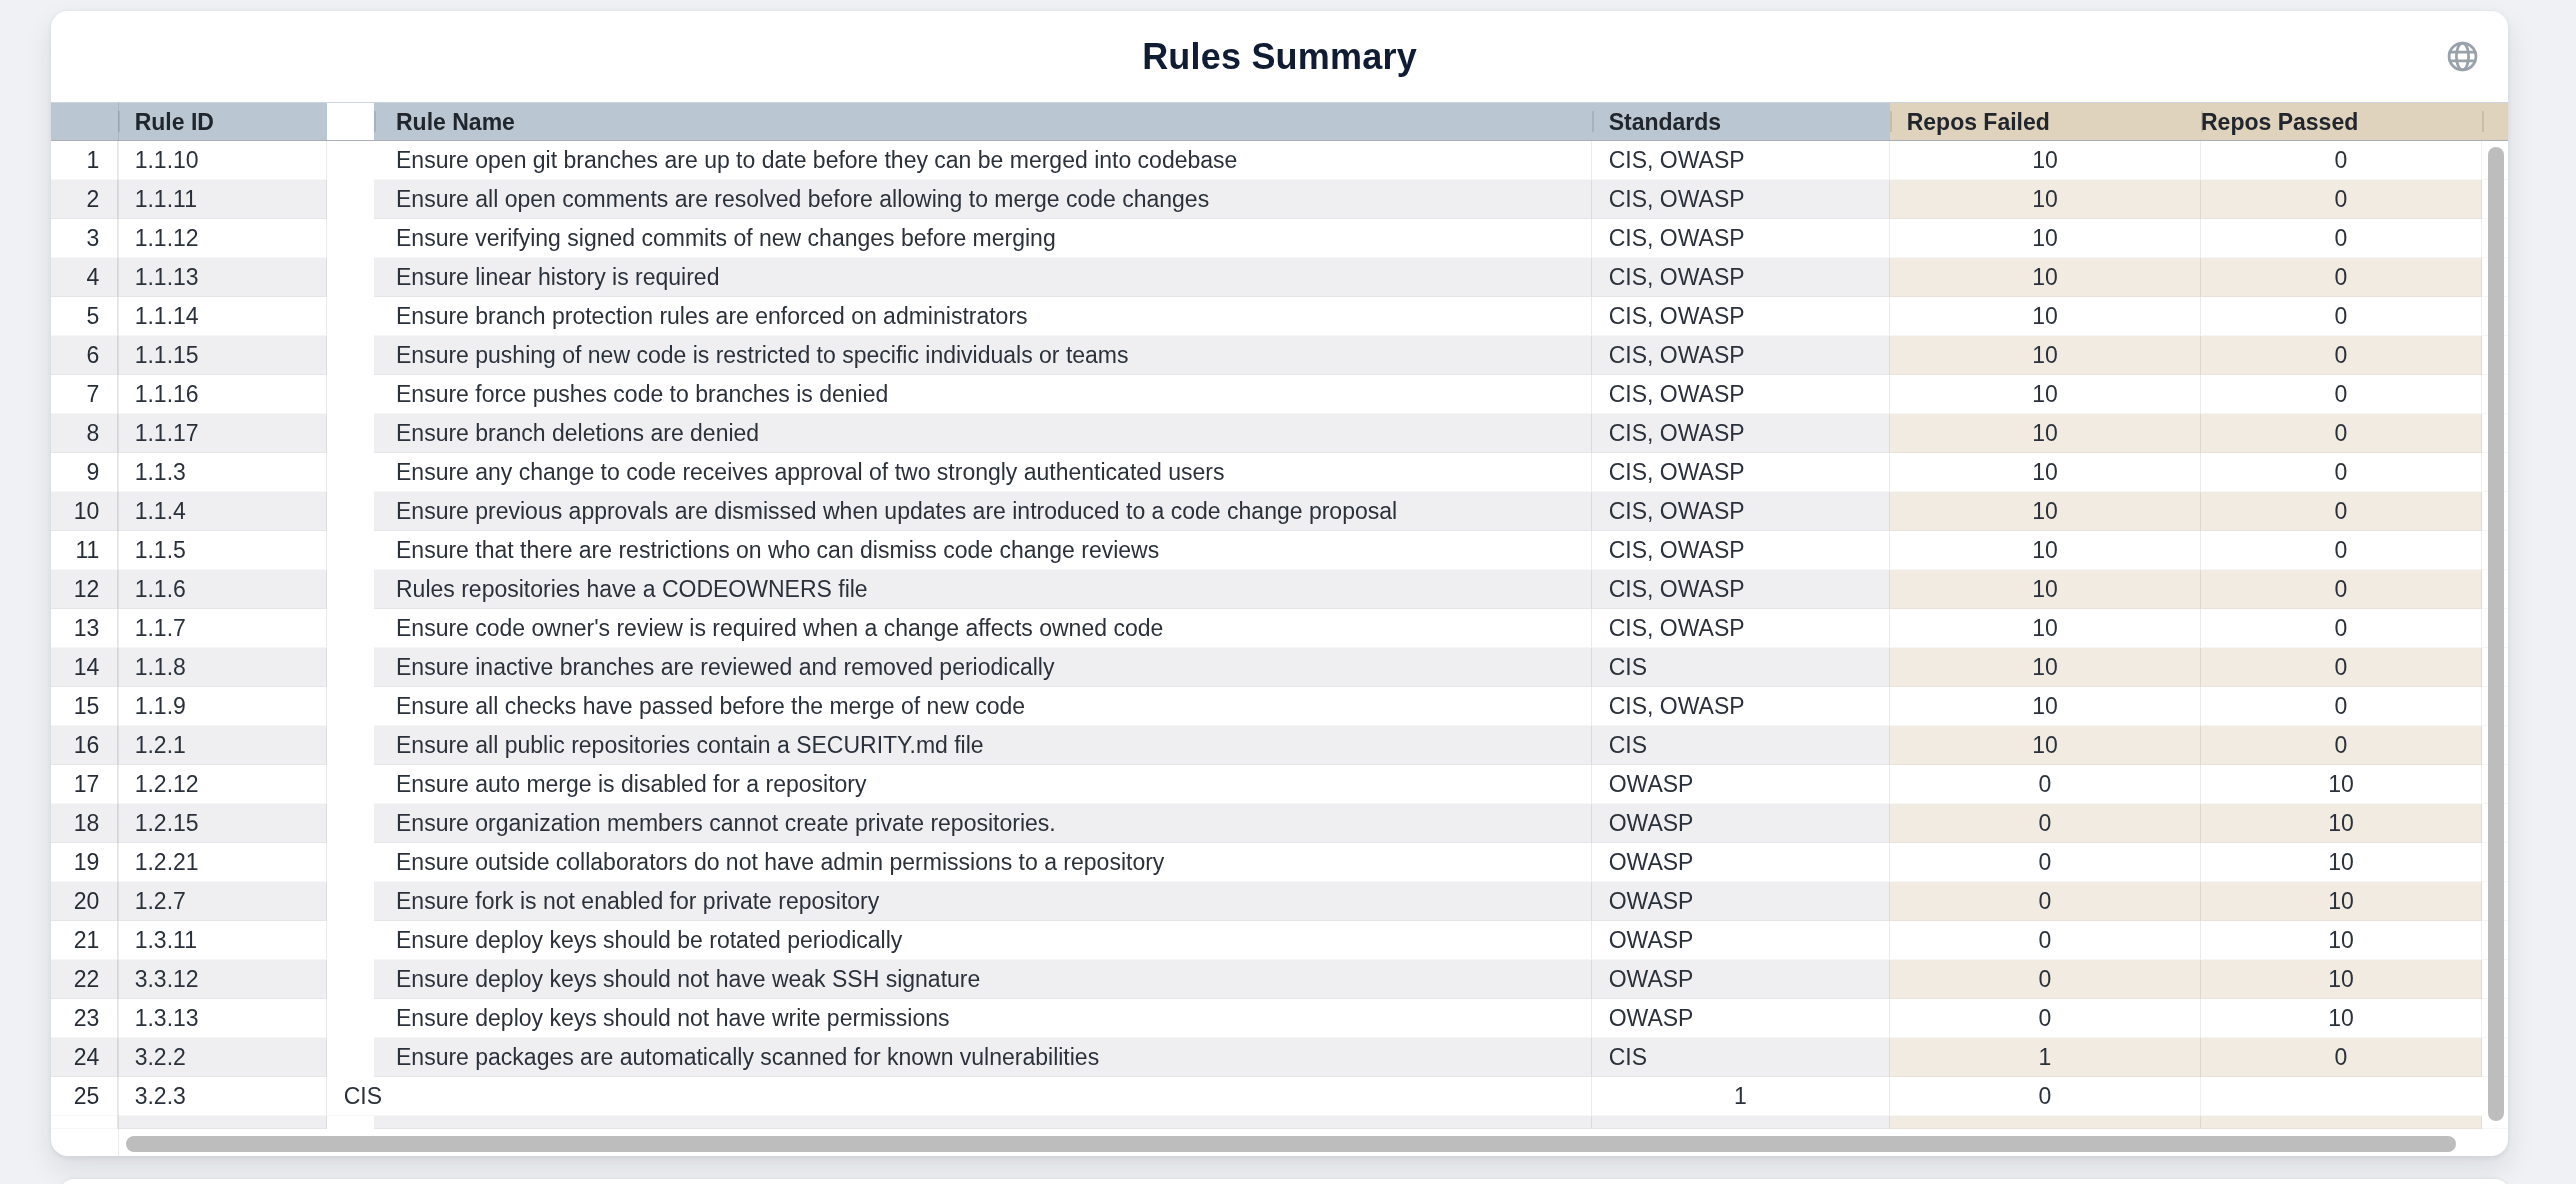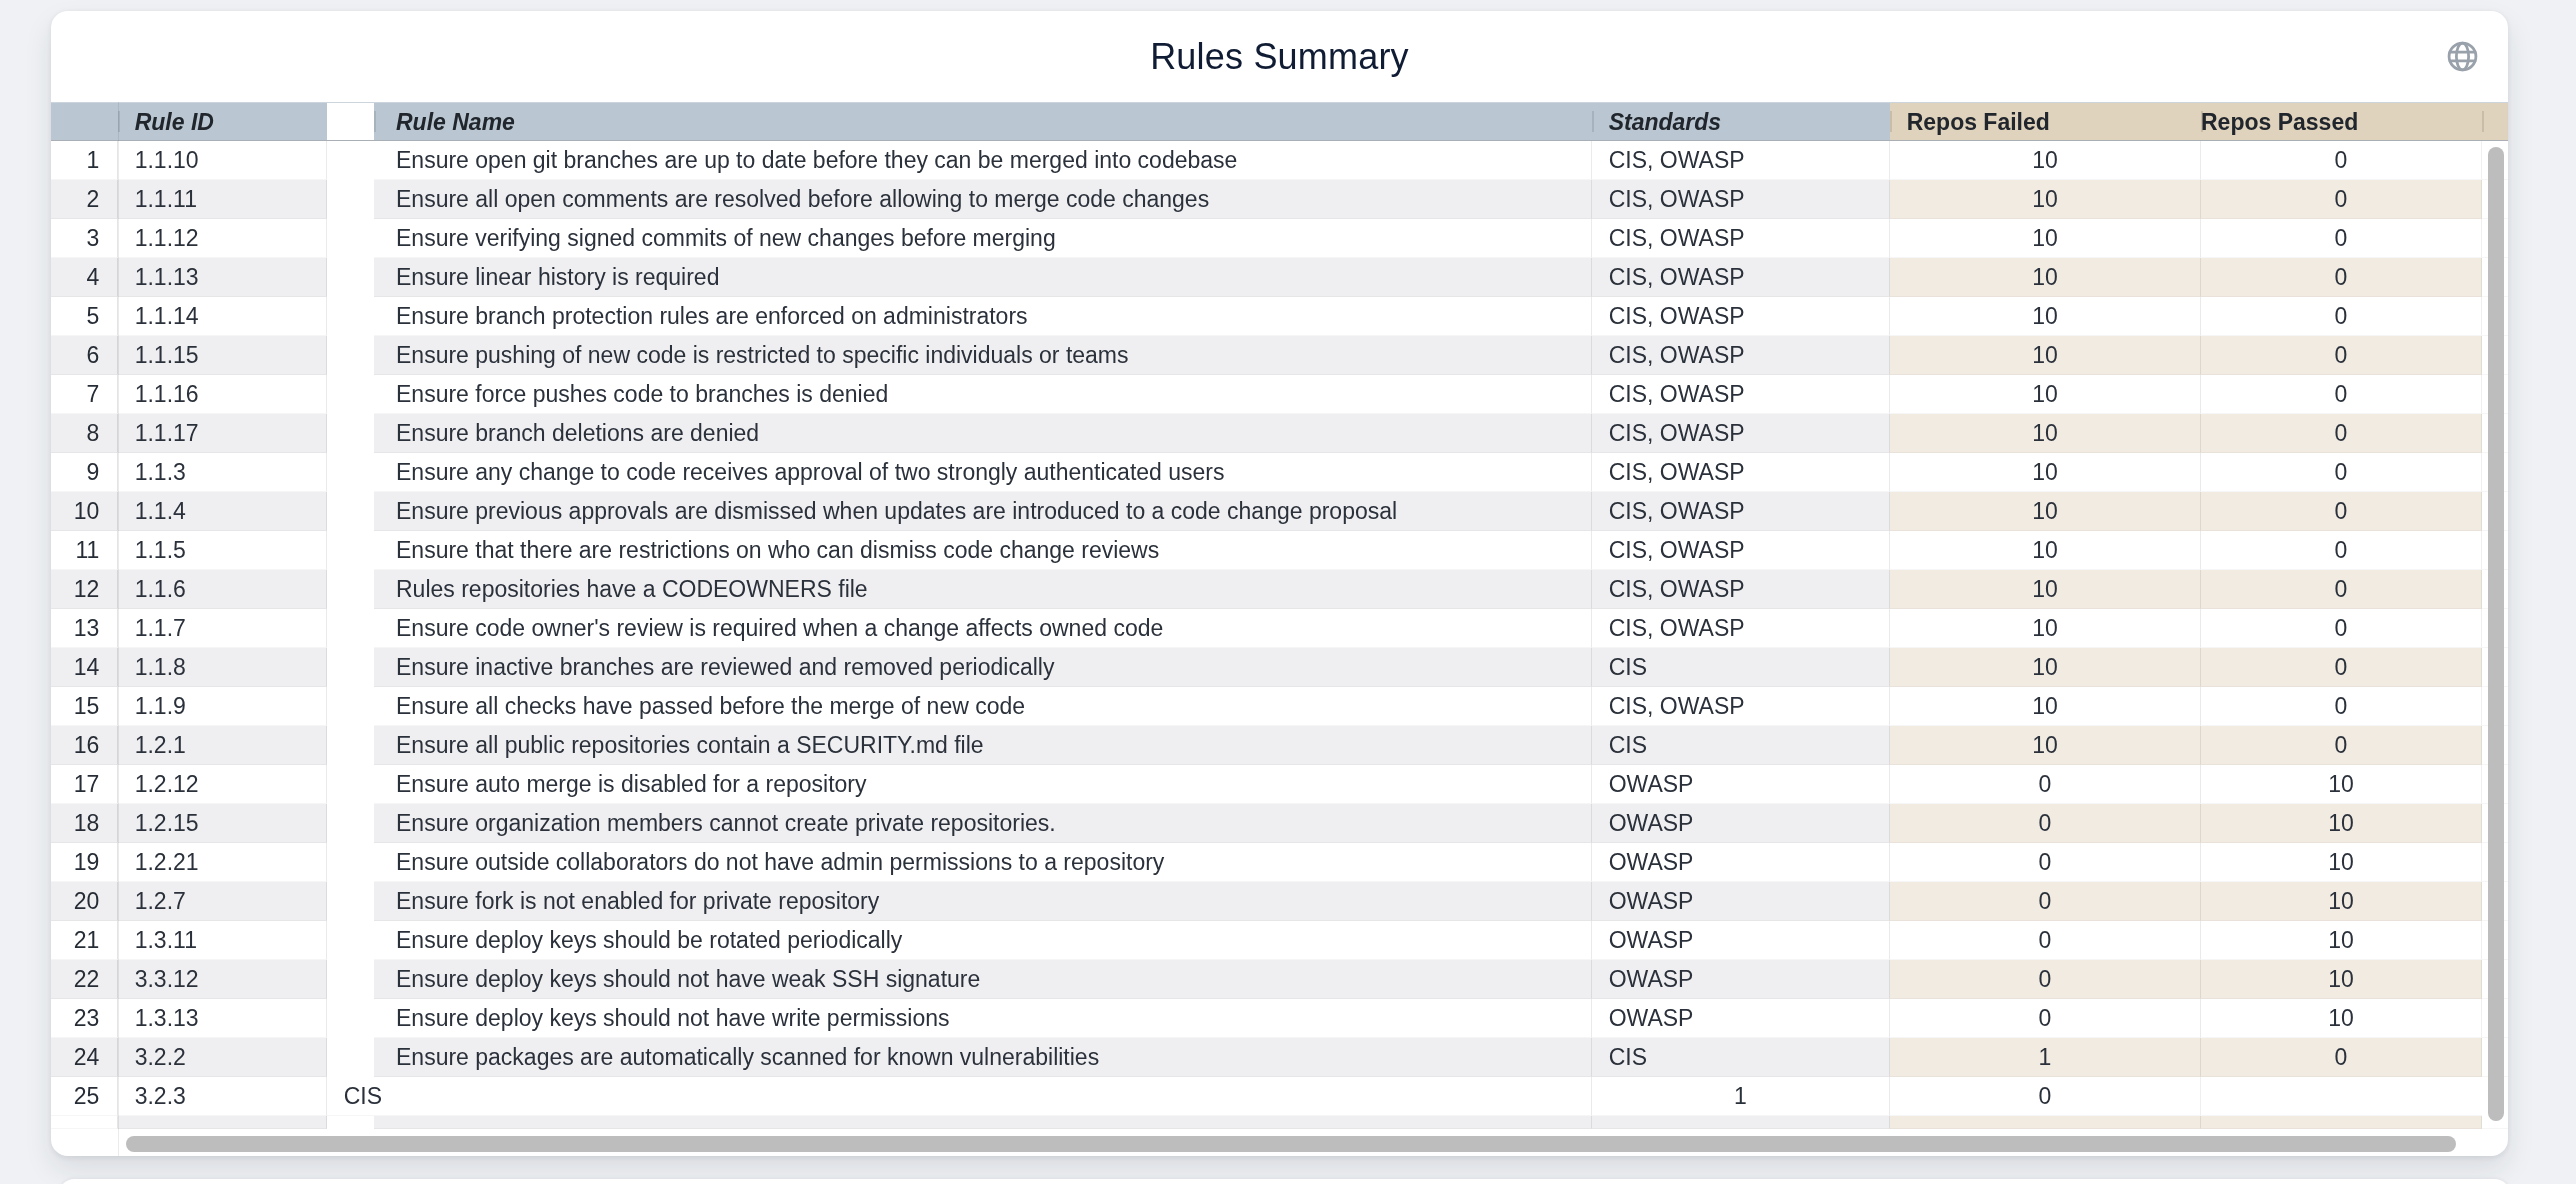--- a/index.html
+++ b/index.html
@@ -17,21 +17,21 @@
     border-radius:16.7px;
     box-shadow:0 1.9px 5.6px rgba(30,40,60,.08), 0 13px 28px rgba(30,40,60,.10);
     overflow:hidden;
   }
   
   .titlebar {
     position:relative; height:91px;
     display:flex; align-items:center; justify-content:center;
   }
   .title {
-    font-size:36px; font-weight:400; letter-spacing:0.2px;
+    font-size:36px; font-weight:700; letter-spacing:0.2px;
     color:#101c33;
   }
   .globe {
     position:absolute; right:28px; top:28px;
     width:35px; height:35px; cursor:pointer;
   }
   
   .row {
     display:grid;
     grid-template-columns:67px 209px 1265px 298px 311px 281px 27px;
@@ -43,21 +43,21 @@
   .cell.num      { text-align:right; padding-right:17.7px; color:#272d36; border-right:0.9px solid rgba(0,0,0,.10); }
   .cell.id       { padding-left:16.7px; border-right:0.9px solid rgba(0,0,0,.08); }
   .cell.name     { padding-left:22px; border-right:0.9px solid rgba(0,0,0,.08);margin-left:47px; }
   .cell.standards{ padding-left:16.7px; border-right:0.9px solid rgba(0,0,0,.08); }
   .cell.failed   { text-align:center; border-right:0.9px solid rgba(0,0,0,.08); }
   .cell.passed   { text-align:center; border-right:0.9px solid rgba(0,0,0,.06); }
   .cell.gutter   { background:#ffffff; }
   
   .row.header { font-weight:700; color:#21262d; border-top:0.9px solid #ccd5dd; border-bottom:0.9px solid #a9afb5; }
   .row.header .cell { position:relative; border-right:none; }
-  .row.header .blue { background:#bac7d2;font-style:italic; }
+  .row.header .blue { background:#bac7d2; }
   .row.header .tan  { background:#e0d3bd; }
   .row.header .cell:not(:first-child)::before{
     content:""; position:absolute; left:0; top:8.4px; bottom:8.4px;
     width:1.9px; background:rgba(0,0,0,.10);
   }
   .row.header .cell{ cursor:pointer; }
   .sort-caret { display:inline-block; margin-left:112px; vertical-align:middle; }
   
   .row.striped .cell { background:#efeff1; }
   .row.striped .cell.failed, .row.striped .cell.passed { background:#f1ebe2; }

